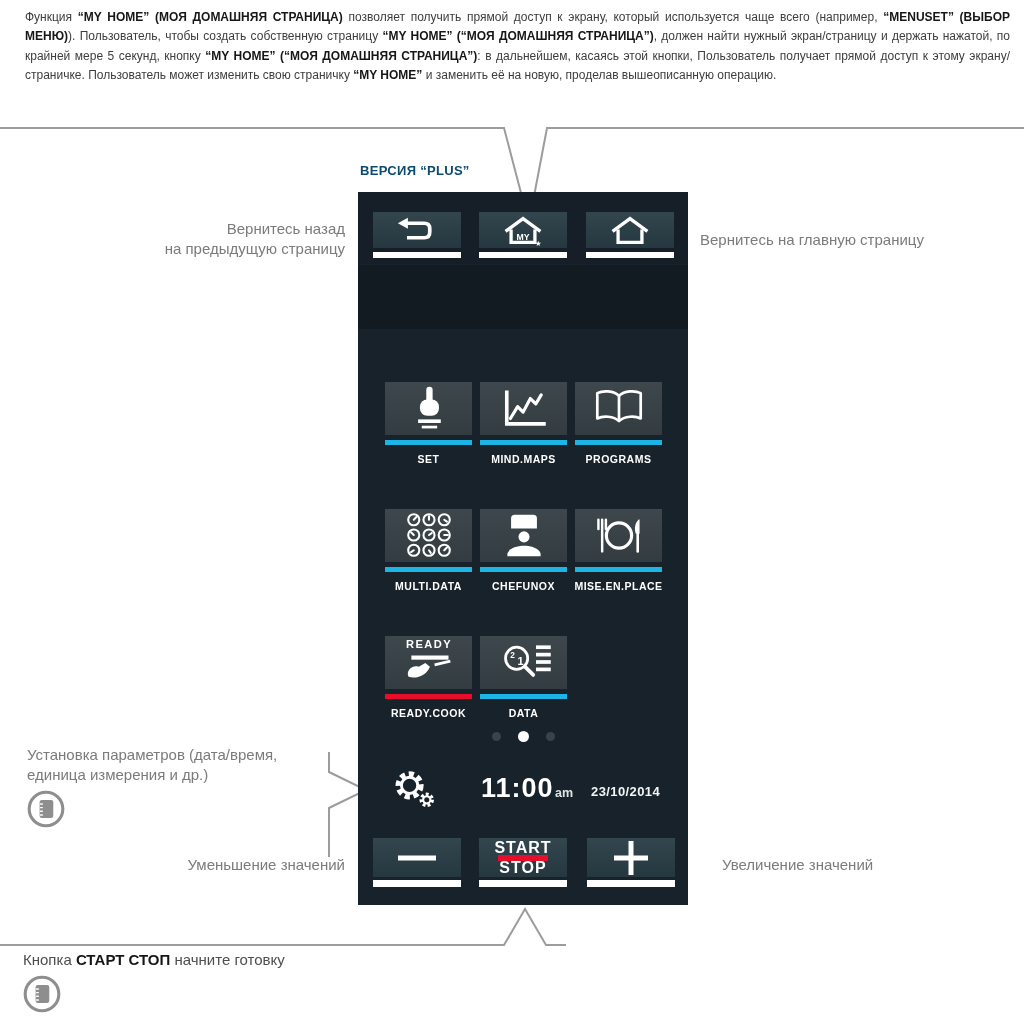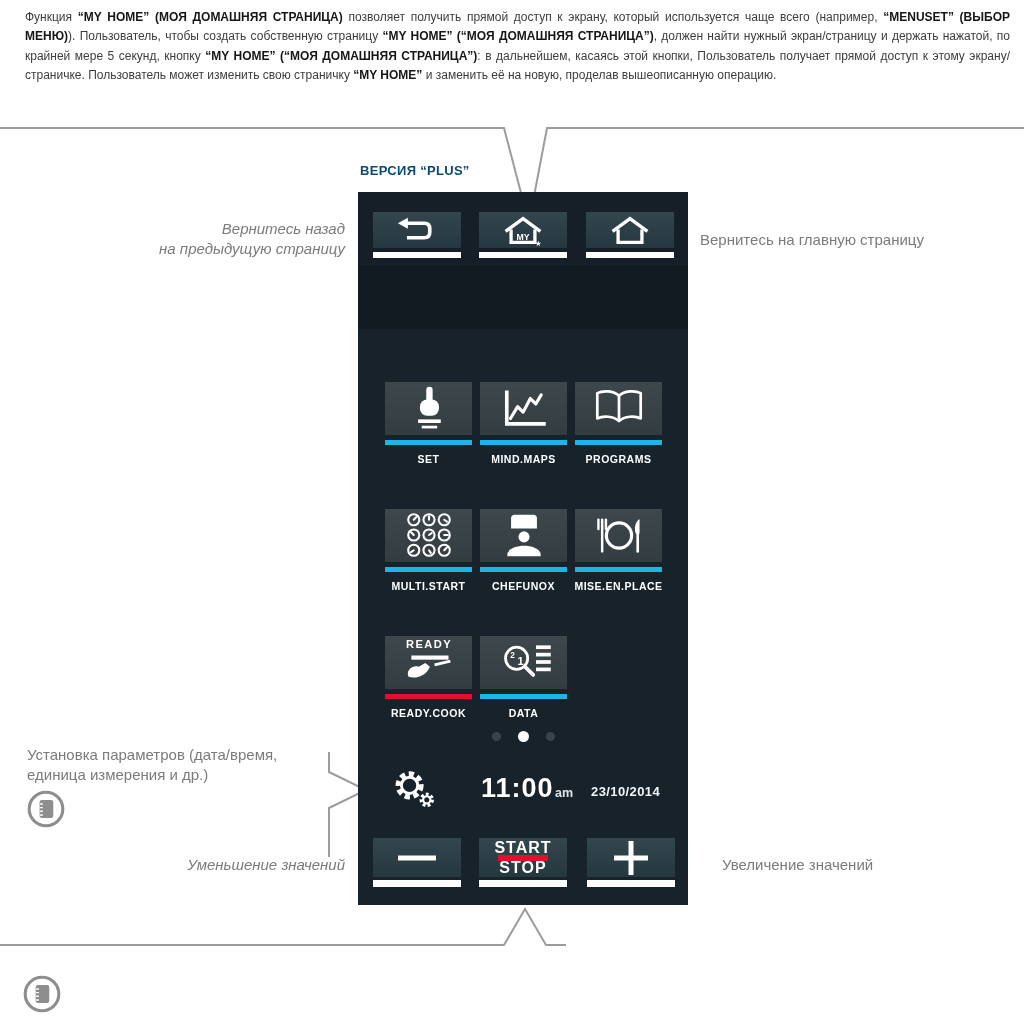--- a/index.html
+++ b/index.html
@@ -41,21 +41,21 @@
   .date{position:absolute;left:233px;top:592px;font-size:13px;font-weight:bold;color:#f2f5f6;
         letter-spacing:.4px;}
   .ctrl-btn{position:absolute;top:646px;width:88px;height:39px;
             background:linear-gradient(180deg,#33464d,#253840);
             display:flex;flex-direction:column;align-items:center;justify-content:center;}
   .ctrl-underline{position:absolute;top:688px;width:88px;height:7px;background:#fff;}
   .ss-label{font-size:16px;font-weight:bold;color:#fff;letter-spacing:1px;line-height:12px;}
   .ss-bar{width:50px;height:6px;background:var(--red,#e60e2b);margin:1px 0;}
   
   .ann{position:absolute;color:#7b7b7b;font-size:15px;line-height:20px;}
-  .ann.right{text-align:right;font-style:italic;}
+  .ann.right{text-align:right;}
   .note{position:absolute;left:23px;top:951px;font-size:15px;color:#4e4e4e;}
   .manual-icon{position:absolute;}
 </style>
 </head>
 <body>
 
 <div class="page">
 
   <div class="intro"><span>Функция </span><span class="b">“MY HOME” (МОЯ ДОМАШНЯЯ СТРАНИЦА)</span><span> позволяет получить прямой доступ к экрану, который используется чаще всего (например, </span><span class="b">“MENUSET” (ВЫБОР МЕНЮ)</span><span>). Пользователь, чтобы создать собственную страницу </span><span class="b">“MY HOME” (“МОЯ ДОМАШНЯЯ СТРАНИЦА”)</span><span>, должен найти нужный экран/страницу и держать нажатой, по крайней мере 5 секунд, кнопку </span><span class="b">“MY HOME” (“МОЯ ДОМАШНЯЯ СТРАНИЦА”)</span><span>: в дальнейшем, касаясь этой кнопки, Пользователь получает прямой доступ к этому экрану/страничке. Пользователь может изменить свою страничку </span><span class="b">“MY HOME”</span><span> и заменить её на новую, проделав вышеописанную операцию.</span></div>
 
@@ -148,21 +148,21 @@
                 <circle cx="12" cy="46" r="6.2"></circle>
                 <path d="M12,46 l-3,2" stroke-linecap="round"></path>
                 <circle cx="29" cy="46" r="6.2"></circle>
                 <path d="M29,46 l2,3" stroke-linecap="round"></path>
                 <circle cx="46" cy="46" r="6.2"></circle>
                 <path d="M46,46 l3,-3" stroke-linecap="round"></path>
               </g>
             </svg>
           </div>
           <div class="app-bar" style="background: rgb(28, 181, 230);"></div>
-          <div class="app-label">MULTI.START</div>
+          <div class="app-label">MULTI.DATA</div>
         </div>
         <div class="cell">
           <div class="tile">
             <svg viewBox="0 0 56 52" width="52" height="48">
     <path d="M18,4 h20 a4,4 0 0 1 4,4 v11 h-28 v-11 a4,4 0 0 1 4,-4 Z" fill="#fff"></path>
     <circle cx="28" cy="28" r="6" fill="#fff"></circle>
     <path d="M10,46 C14,35 42,35 46,46 L46,49 H10 Z" fill="#fff"></path>
             </svg>
           </div>
           <div class="app-bar" style="background: rgb(28, 181, 230);"></div>
@@ -267,19 +267,20 @@
     <div>единица измерения и др.)</div>
   </div>
   <svg class="manual-icon" style="left:26px;top:789px" viewBox="0 0 44 44" width="40" height="40">
     <circle cx="22" cy="22" r="18.5" stroke="#8e8e8e" stroke-width="3.4" fill="none"></circle>
     <rect x="15" y="12" width="15" height="20" rx="2.5" fill="#8e8e8e"></rect>
     <path d="M15.5,16.5 h3 M15.5,20.5 h3 M15.5,24.5 h3 M15.5,28.5 h3" stroke="#fff" stroke-width="1.6"></path>
   </svg>
   <div class="ann right" style="right:679px;top:855px">Уменьшение значений</div>
   <div class="ann" style="left:722px;top:855px">Увеличение значений</div>
 
+  <div class="note"><span>Кнопка </span><span class="b">СТАРТ СТОП</span><span> начните готовку</span></div>
   <svg class="manual-icon" style="left:22px;top:974px" viewBox="0 0 44 44" width="40" height="40">
     <circle cx="22" cy="22" r="18.5" stroke="#8e8e8e" stroke-width="3.4" fill="none"></circle>
     <rect x="15" y="12" width="15" height="20" rx="2.5" fill="#8e8e8e"></rect>
     <path d="M15.5,16.5 h3 M15.5,20.5 h3 M15.5,24.5 h3 M15.5,28.5 h3" stroke="#fff" stroke-width="1.6"></path>
   </svg>
 
 </div>
 
 </body></html>

